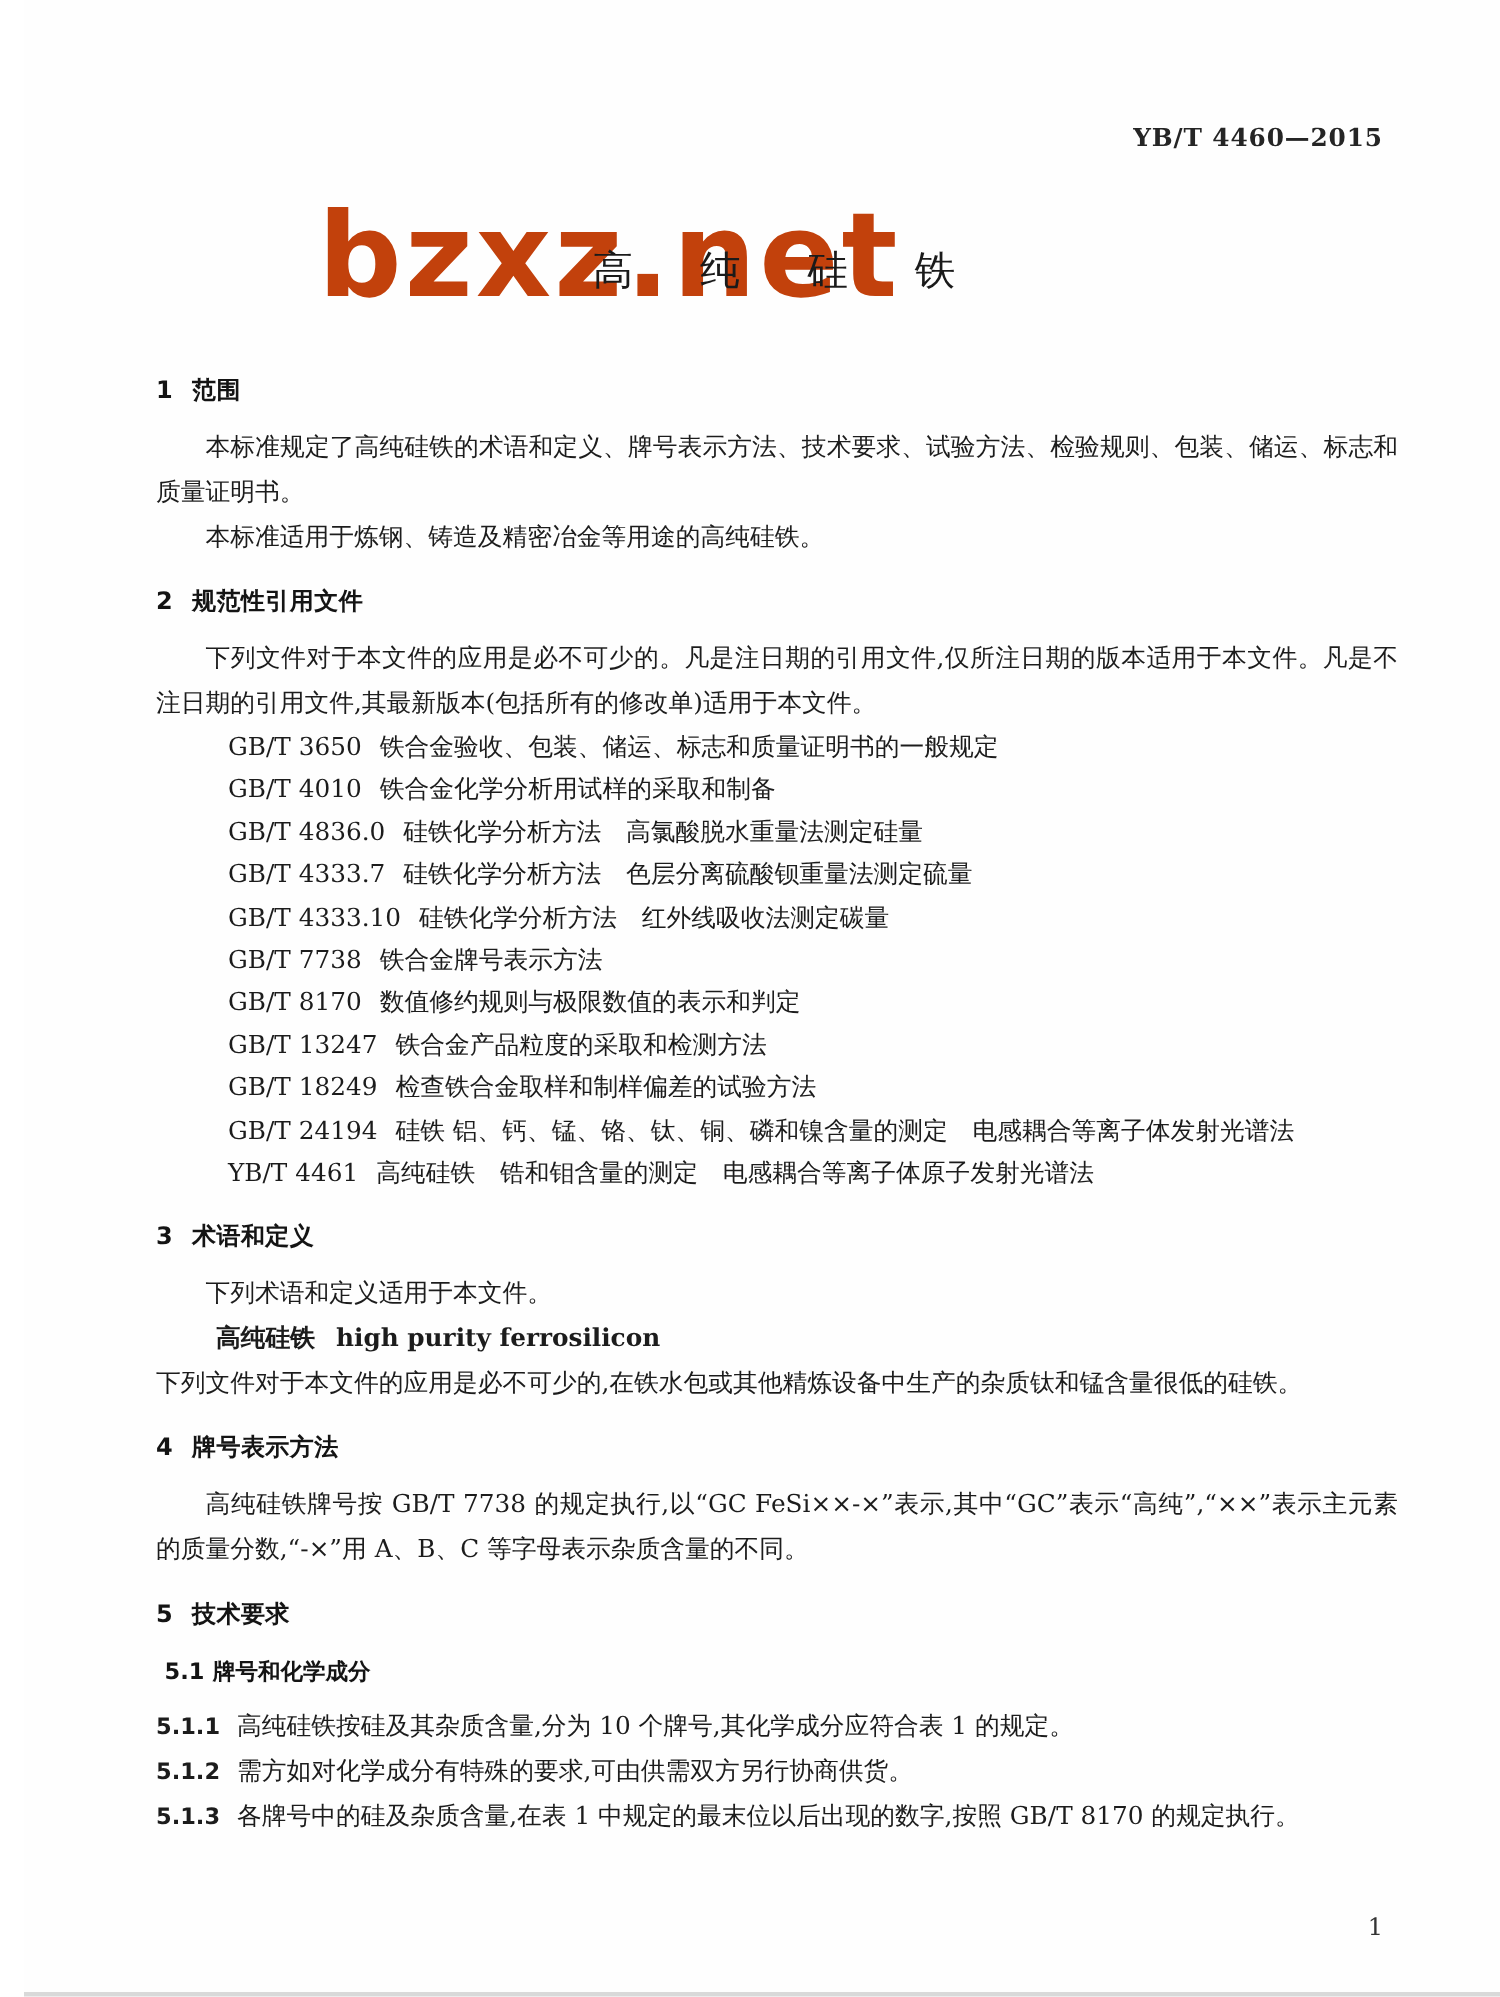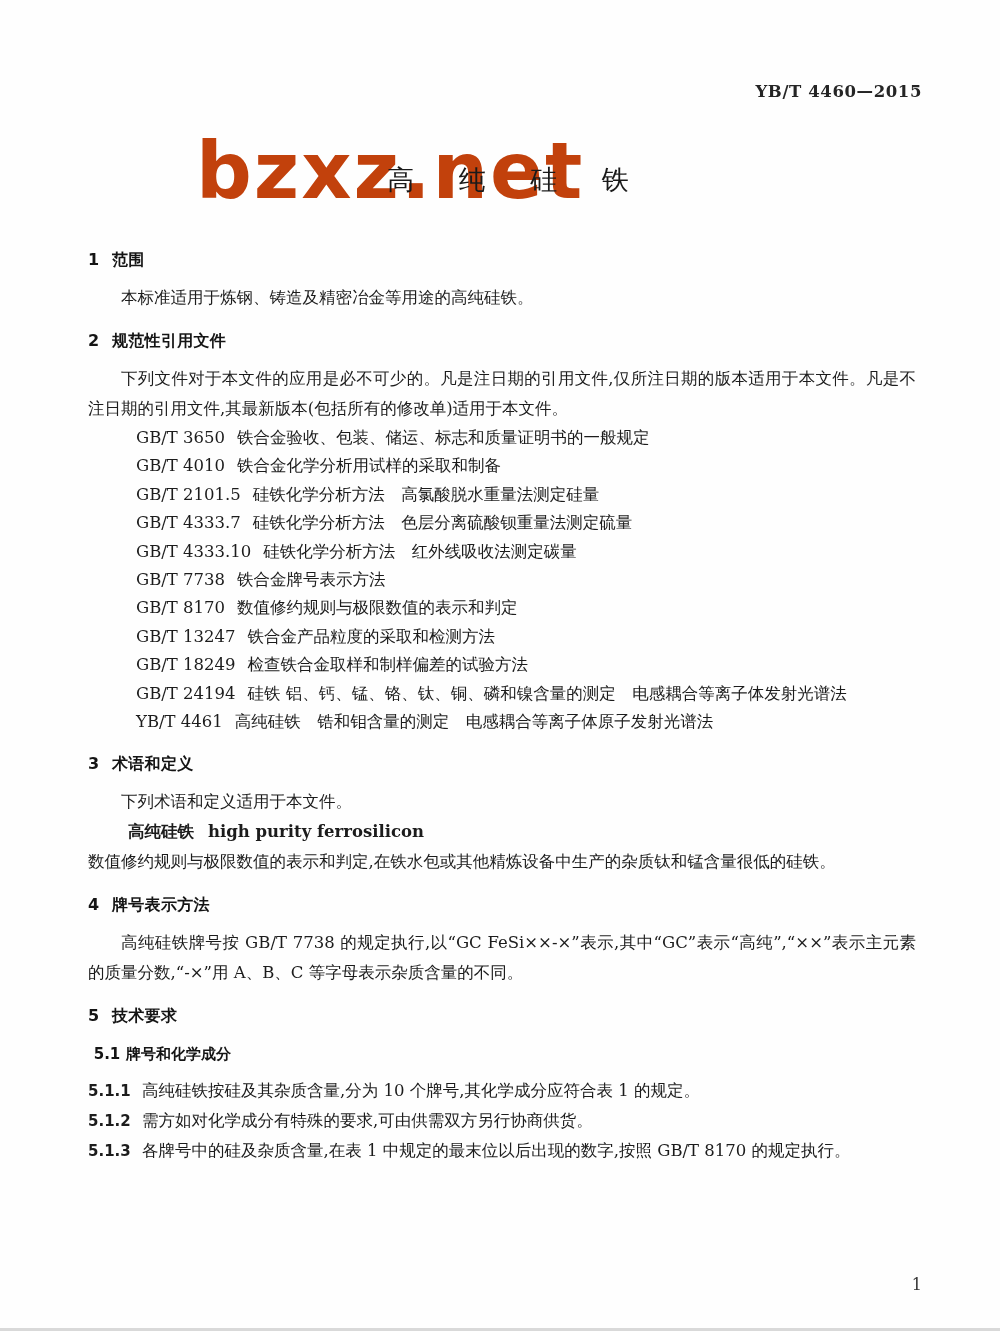--- a/index.html
+++ b/index.html
@@ -15,20 +15,21 @@
     color: #1c1c1c;
     overflow: hidden;
   }
 
   .page {
     position: absolute;
     inset: 0;
     background: #fefefe;
     border-bottom: 3px solid #d9d9d9;
     box-sizing: border-box;
+    margin-left: 16px;
   }
 
   
   .run-head {
     position: absolute;
     top: 82px;
     right: 78px;
     font-family: "DejaVu Serif", "Liberation Serif", serif;
     font-weight: bold;
     font-size: 16.5px;
@@ -168,55 +169,56 @@
   <div class="watermark">bzxz.net</div>
 
   <div class="doc-title">高 纯 硅 铁</div>
 
   <div class="col">
 
     <h2 class="sec">
       <span class="num">1</span><span>范围</span>
     </h2>
     <div class="gap-s"></div>
+    <p class="para indent">本标准规定了高纯硅铁的术语和定义、牌号表示方法、技术要求、试验方法、检验规则、包装、储运、标志和质量证明书。</p>
     <p class="para indent">本标准适用于炼钢、铸造及精密冶金等用途的高纯硅铁。</p>
 
     <div class="gap-m"></div>
 
     <h2 class="sec">
       <span class="num">2</span><span>规范性引用文件</span>
     </h2>
     <div class="gap-s"></div>
     <p class="para indent">下列文件对于本文件的应用是必不可少的。凡是注日期的引用文件,仅所注日期的版本适用于本文件。凡是不注日期的引用文件,其最新版本(包括所有的修改单)适用于本文件。</p>
 
     <ul class="refs" id="ref-list">
         <li><span class="code">GB/T 3650</span><span class="gap"></span><span>铁合金验收、包装、储运、标志和质量证明书的一般规定</span></li>
         <li><span class="code">GB/T 4010</span><span class="gap"></span><span>铁合金化学分析用试样的采取和制备</span></li>
-        <li><span class="code">GB/T 2101.5</span><span class="gap"></span><span>硅铁化学分析方法　高氯酸脱水重量法测定硅量</span></li>
+        <li><span class="code">GB/T 4836.0</span><span class="gap"></span><span>硅铁化学分析方法　高氯酸脱水重量法测定硅量</span></li>
         <li><span class="code">GB/T 4333.7</span><span class="gap"></span><span>硅铁化学分析方法　色层分离硫酸钡重量法测定硫量</span></li>
         <li><span class="code">GB/T 4333.10</span><span class="gap"></span><span>硅铁化学分析方法　红外线吸收法测定碳量</span></li>
         <li><span class="code">GB/T 7738</span><span class="gap"></span><span>铁合金牌号表示方法</span></li>
         <li><span class="code">GB/T 8170</span><span class="gap"></span><span>数值修约规则与极限数值的表示和判定</span></li>
         <li><span class="code">GB/T 13247</span><span class="gap"></span><span>铁合金产品粒度的采取和检测方法</span></li>
         <li><span class="code">GB/T 18249</span><span class="gap"></span><span>检查铁合金取样和制样偏差的试验方法</span></li>
         <li><span class="code">GB/T 24194</span><span class="gap"></span><span>硅铁 铝、钙、锰、铬、钛、铜、磷和镍含量的测定　电感耦合等离子体发射光谱法</span></li>
         <li><span class="code">YB/T 4461</span><span class="gap"></span><span>高纯硅铁　锆和钼含量的测定　电感耦合等离子体原子发射光谱法</span></li>
       </ul>
 
     <div class="gap-m"></div>
 
     <h2 class="sec">
       <span class="num">3</span><span>术语和定义</span>
     </h2>
     <div class="gap-s"></div>
     <p class="para indent">下列术语和定义适用于本文件。</p>
     <p class="term">
       <span>高纯硅铁</span><span class="en">high purity ferrosilicon</span>
     </p>
-    <p class="para">数值修约规则与极限数值的表示和判定,在铁水包或其他精炼设备中生产的杂质钛和锰含量很低的硅铁。</p>
+    <p class="para">下列文件对于本文件的应用是必不可少的,在铁水包或其他精炼设备中生产的杂质钛和锰含量很低的硅铁。</p>
 
     <div class="gap-m"></div>
 
     <h2 class="sec">
       <span class="num">4</span><span>牌号表示方法</span>
     </h2>
     <div class="gap-s"></div>
     <p class="para indent">高纯硅铁牌号按 GB/T 7738 的规定执行,以“GC FeSi××-×”表示,其中“GC”表示“高纯”,“××”表示主元素的质量分数,“-×”用 A、B、C 等字母表示杂质含量的不同。</p>
 
     <div class="gap-m"></div>

